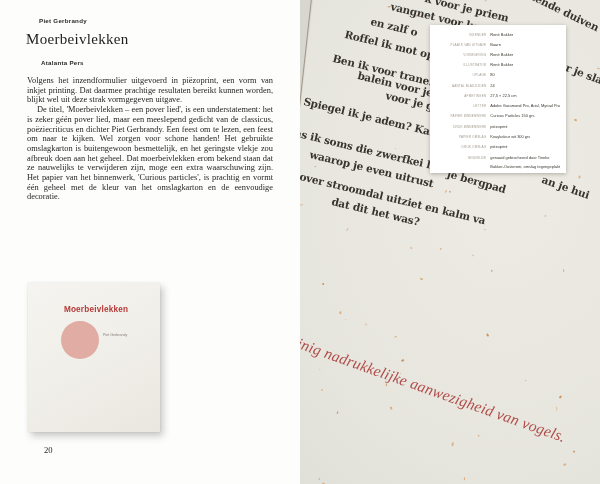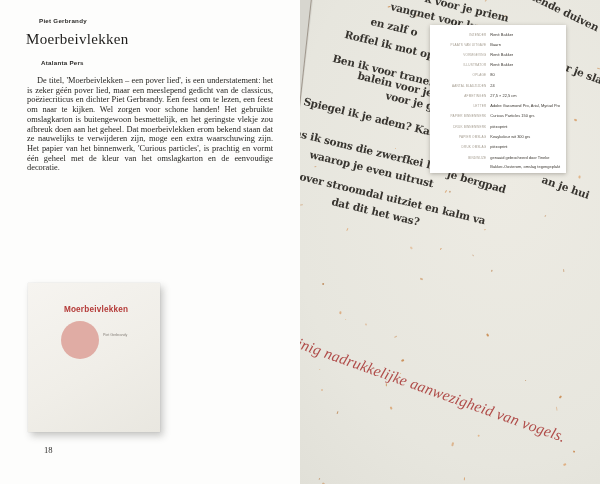--- a/index.html
+++ b/index.html
@@ -53,32 +53,33 @@
 <body>
 
 <div class="spread">
 
   <div class="page-left">
     <div class="kicker author">Piet Gerbrandy</div>
     <h1 class="page-title">Moerbeivlekken</h1>
     <div class="kicker pub">Atalanta Pers</div>
 
     <div class="body-copy">
+      <p>Volgens het inzendformulier uitgevoerd in piëzoprint, een vorm van inkjet printing. Dat daarmee prachtige resultaten bereikt kunnen worden, blijkt wel uit deze strak vormgegeven uitgave.</p>
       <p class="indent">De titel, 'Moerbeivlekken – een pover lied', is een understatement: het is zeker géén pover lied, maar een meeslepend gedicht van de classicus, poëziecriticus en dichter Piet Gerbrandy. Een feest om te lezen, een feest om naar te kijken. Wel zorgen voor schone handen! Het gebruikte omslagkarton is buitengewoon besmettelijk, en het geringste vlekje zou afbreuk doen aan het geheel. Dat moerbeivlekken erom bekend staan dat ze nauwelijks te verwijderen zijn, moge een extra waarschuwing zijn. Het papier van het binnenwerk, 'Curious particles', is prachtig en vormt één geheel met de kleur van het omslagkarton en de eenvoudige decoratie.</p>
     </div>
 
     <div class="cover">
       <div class="cover-title">Moerbeivlekken</div>
       <div class="cover-circle"></div>
       <div class="cover-author-wrap">
         <span class="cover-author">Piet Gerbrandy</span>
       </div>
     </div>
 
-    <div class="folio">18</div>
+    <div class="folio">20</div>
   </div>
 
   <div class="page-right">
     <div class="backdrop-wedge"></div>
     <div class="backdrop-edge-line"></div>
 
     <div id="speckles">
         <div class="speck" style="left: 162.7px; top: 477.8px; width: 2.6px; height: 1.3px; background: rgb(215, 154, 98); opacity: 0.79; transform: rotate(95deg);"></div>
         <div class="speck" style="left: 22.4px; top: 482.7px; width: 3.3px; height: 2.3px; background: rgb(201, 138, 80); opacity: 0.55; transform: rotate(35deg);"></div>
         <div class="speck" style="left: 115.2px; top: 14.6px; width: 3.6px; height: 0.9px; background: rgb(224, 173, 125); opacity: 0.49; transform: rotate(121deg);"></div>

